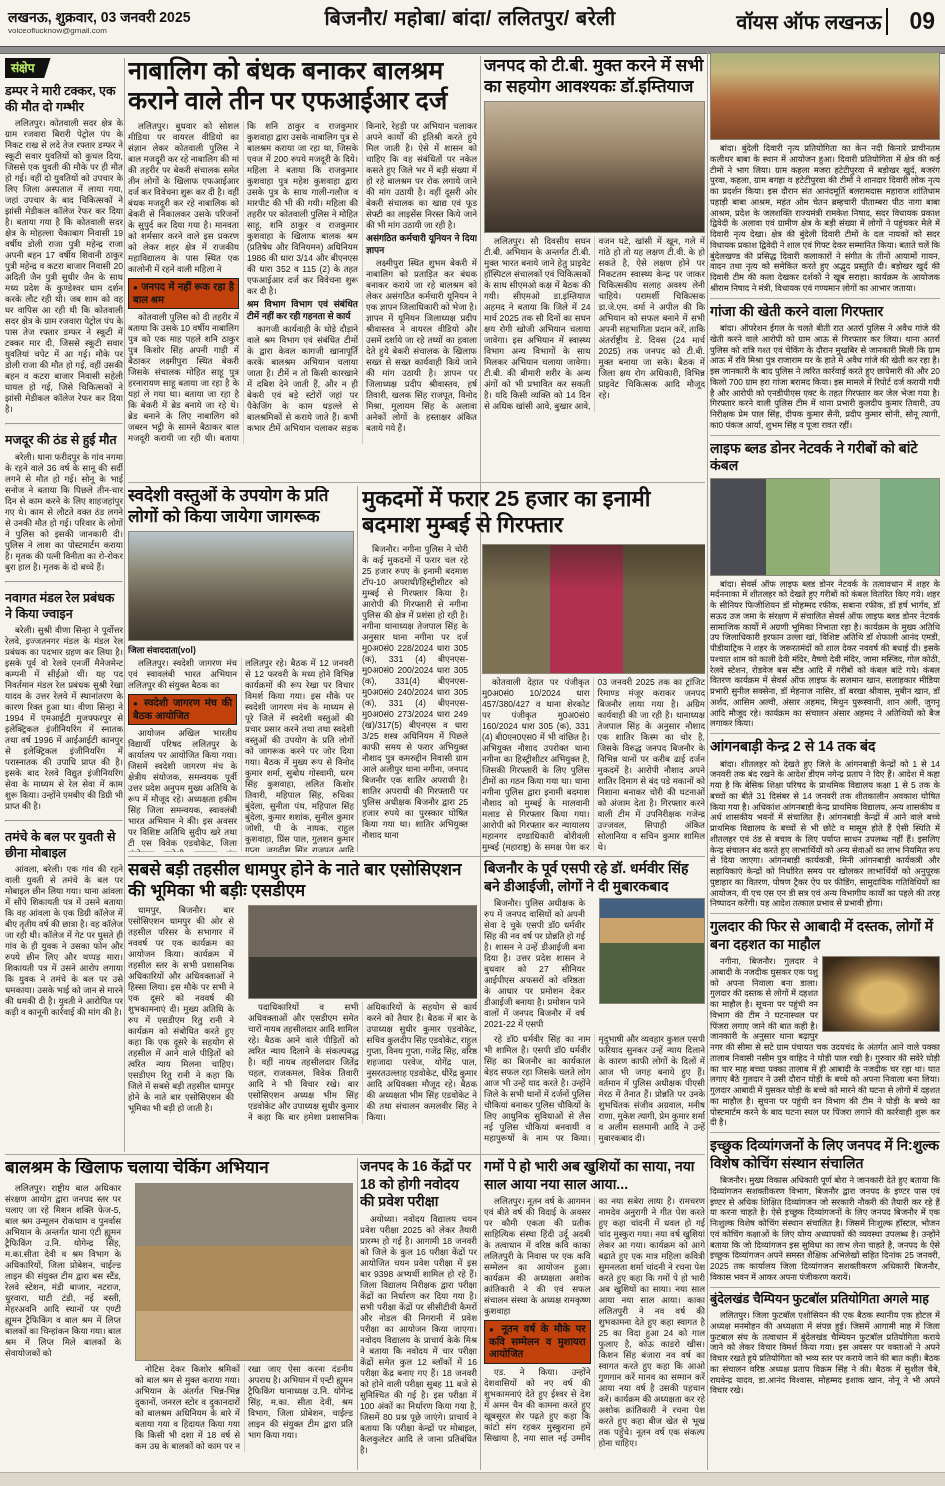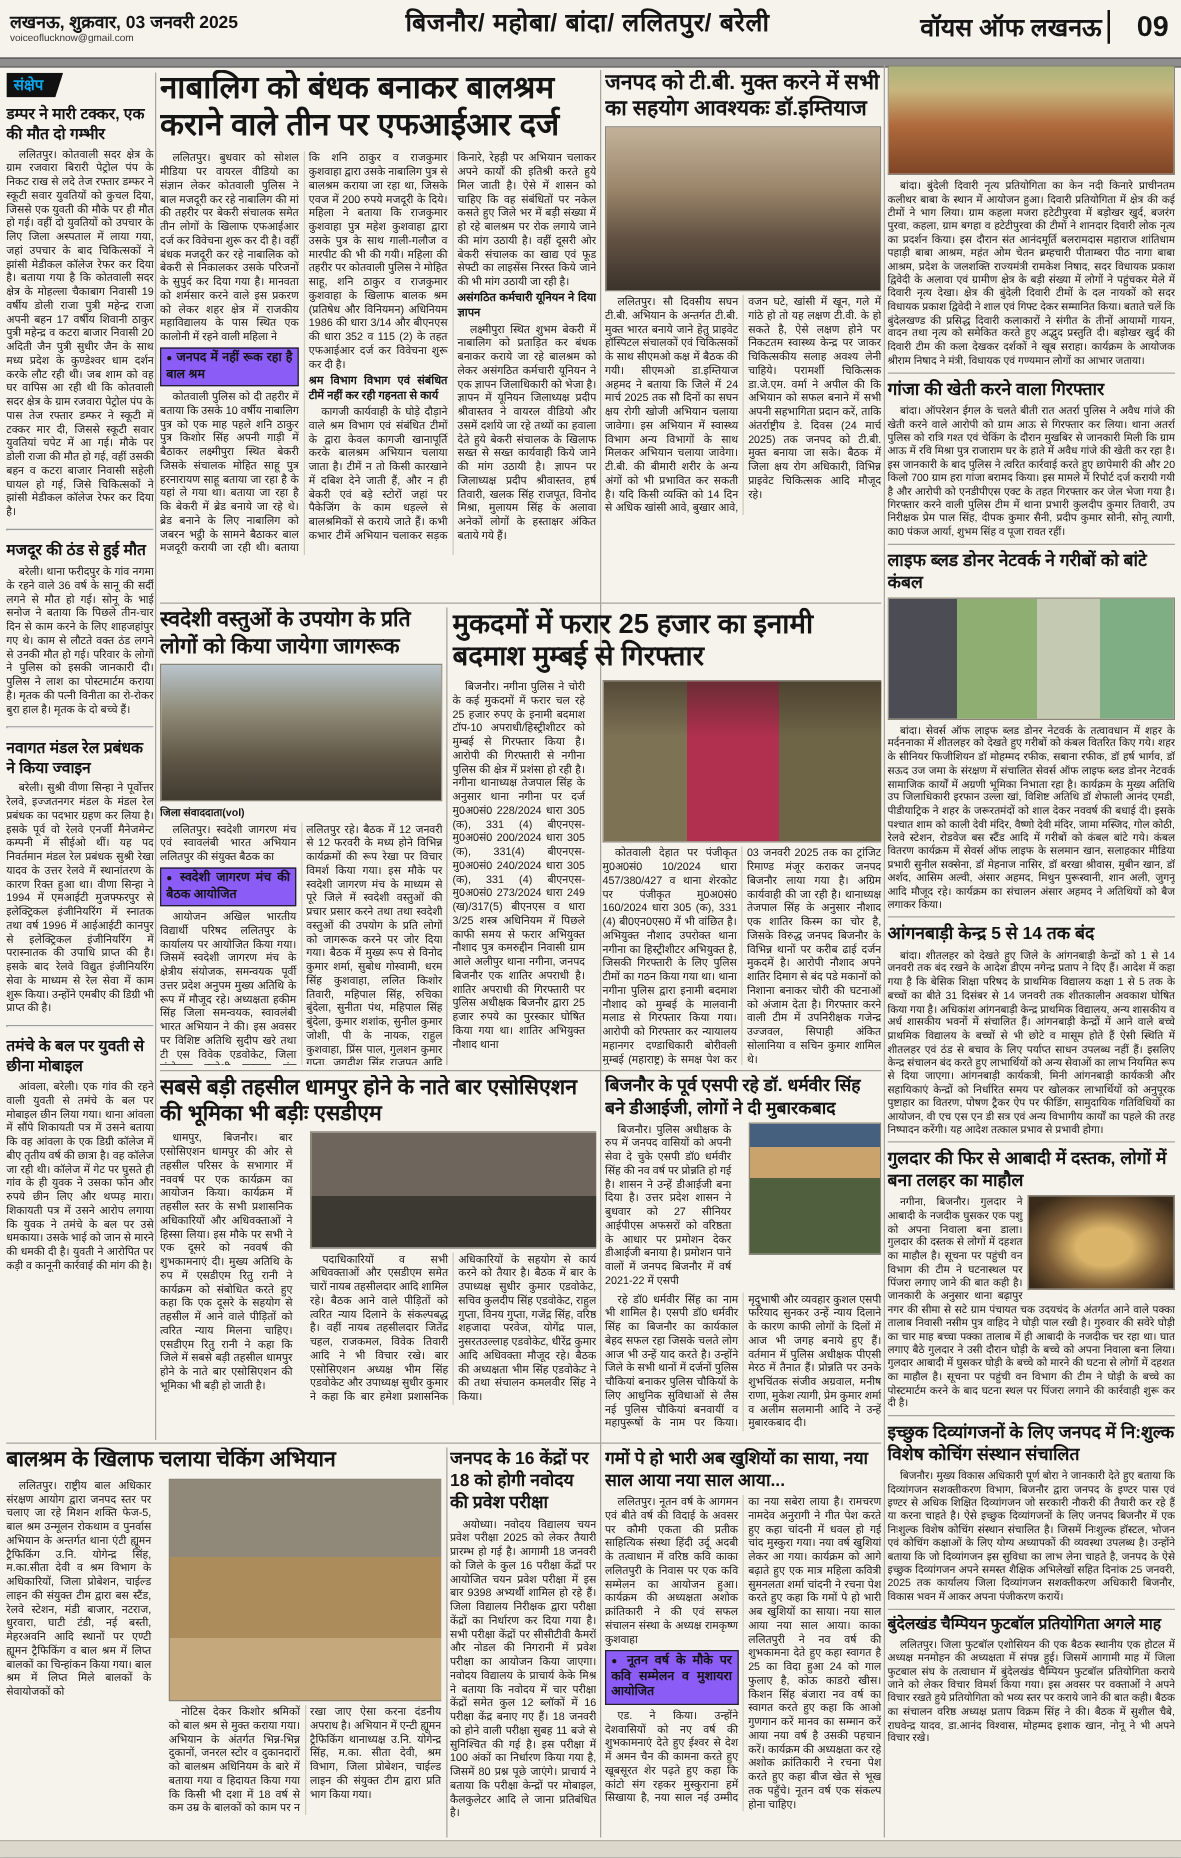--- a/index.html
+++ b/index.html
@@ -22,21 +22,21 @@
   .art{position:absolute;overflow:hidden;}
   .body-txt{font-size:8.6px;line-height:1.28;text-align:justify;}
   .body-txt p{margin:0 0 1px 0;text-indent:10px;}
   .cols-2{columns:2;column-gap:8px;column-rule:1px solid #cfc9bc;}
   .cols-3{columns:3;column-gap:8px;column-rule:1px solid #cfc9bc;}
   .h-xl{font-size:25px;font-weight:800;line-height:1.18;margin:0 0 6px 0;}
   .h-lg{font-size:22px;font-weight:800;line-height:1.2;margin:0 0 5px 0;text-align:left;}
   .h-md{font-size:17px;font-weight:800;line-height:1.22;margin:0 0 4px 0;}
   .h-sm{font-size:14px;font-weight:800;line-height:1.25;margin:0 0 3px 0;}
   .h-xs{font-size:12.5px;font-weight:800;line-height:1.25;margin:0 0 3px 0;}
-  .box-subhead{border:1.5px solid #222;background:#8b5cf6;font-weight:700;font-size:10px;
+  .box-subhead{border:1.5px solid #222;background:#c2410c;font-weight:700;font-size:10px;
                line-height:1.25;padding:2px 4px;margin:3px 0;break-inside:avoid;}
   .box-subhead::before{content:"● ";font-size:8px;}
   .subhead-bold{font-weight:800;text-indent:0 !important;font-size:9px;margin:2px 0 !important;}
   .photo{border:1px solid #8a8578;margin-bottom:3px;}
   .caption{font-size:8.5px;font-weight:700;margin:0 0 3px 0;}
   .row{display:flex;gap:14px;}
   .colnarrow{flex:0 0 106px;}
   .grow{flex:1;min-width:0;}
   
   .ph-meeting{background:linear-gradient(180deg,#c3b29a 0%,#9a8569 38%,#635243 68%,#3b332b 100%);}
@@ -44,21 +44,21 @@
   .ph-arrest{background:linear-gradient(180deg,rgba(50,40,32,.55) 0%,rgba(50,40,32,0) 35%),
              linear-gradient(90deg,#7d7254 0 30%,#b13050 30% 63%,#6e6446 63% 100%);}
   .ph-group{background:linear-gradient(180deg,#b9c4cc 0%,#8e8a76 35%,#5f5646 70%,#403a30 100%);}
   .ph-bar{background:linear-gradient(180deg,#6e665c 0 55%,#3c3832 55% 100%);}
   .ph-officer{background:linear-gradient(180deg,#44607e 0 18%,#c9a26c 18% 42%,#50603f 42% 100%);}
   .ph-shop{background:linear-gradient(180deg,#908878 0 35%,#ad8c5c 35% 72%,#c5a87c 72% 100%);}
   .ph-blanket{background:linear-gradient(90deg,#4c4c54 0 24%,#8fae72 24% 52%,#c4c9b2 52% 74%,#7fae84 74% 100%);}
   .ph-leopard{background:radial-gradient(ellipse at 52% 55%,#d9b469 0 26%,#7c5c36 55%,#392a1a 85%);}
   
   .briefs{position:absolute;left:5px;top:58px;width:118px;height:1094px;overflow:hidden;}
-  .briefs-label{display:inline-block;background:#111;color:#0ea5e9;font-weight:700;font-size:12px;
+  .briefs-label{display:inline-block;background:#111;color:#bef264;font-weight:700;font-size:12px;
                 padding:1px 16px 2px 6px;clip-path:polygon(0 0,100% 0,86% 100%,0 100%);margin-bottom:4px;}
   .brief h3{margin:2px 0 3px 0;}
   
   .rail{position:absolute;left:710px;top:52px;width:230px;height:1428px;overflow:hidden;}
   .rail .body-txt{font-size:8.4px;}
   .rail hr{border:none;border-top:1px solid #a9a49a;margin:4px 0;}
   .footer-band{position:absolute;left:0;top:1472px;width:945px;height:14px;background:#ddd8cc;border-top:1px solid #b5b0a4;}
 </style>
 </head>
 <body>
@@ -241,28 +241,28 @@
     <hr>
     <article>
       <h2 class="h-sm">लाइफ ब्लड डोनर नेटवर्क ने गरीबों को बांटे कंबल</h2>
       <div class="photo ph-blanket" style="width:228px;height:96px;"></div>
       <div class="body-txt">
           <p>बांदा। सेवर्स ऑफ लाइफ ब्लड डोनर नेटवर्क के तत्वावधान में शहर के मर्दननाका में शीतलहर को देखते हुए गरीबों को कंबल वितरित किए गये। शहर के सीनियर फिजीशियन डॉ मोहम्मद रफीक, सबाना रफीक, डॉ हर्ष भार्गव, डॉ सऊद उज जमा के संरक्षण में संचालित सेवर्स ऑफ लाइफ ब्लड डोनर नेटवर्क सामाजिक कार्यों में अग्रणी भूमिका निभाता रहा है। कार्यक्रम के मुख्य अतिथि उप जिलाधिकारी इरफान उल्ला खां, विशिष्ट अतिथि डॉ शेफाली आनंद एमडी, पीडीयाट्रिक ने शहर के जरूरतमंदों को शाल देकर नववर्ष की बधाई दी। इसके पश्चात शाम को काली देवी मंदिर, वैष्णो देवी मंदिर, जामा मस्जिद, गोल कोठी, रेलवे स्टेशन, रोडवेज बस स्टैंड आदि में गरीबों को कंबल बांटे गये। कंबल वितरण कार्यक्रम में सेवर्स ऑफ लाइफ के सलमान खान, सलाहकार मीडिया प्रभारी सुनील सक्सेना, डॉ मेहनाज नासिर, डॉ बरखा श्रीवास, मुबीन खान, डॉ अर्शद, आसिम अल्वी, अंसार अहमद, मिथुन पुरूस्वानी, शान अली, जुगनू आदि मौजूद रहे। कार्यक्रम का संचालन अंसार अहमद ने अतिथियों को बैज लगाकर किया।</p>
         </div>
     </article>
     <hr>
     <article>
-      <h2 class="h-sm">आंगनबाड़ी केन्द्र 5 से 14 तक बंद</h2>
+      <h2 class="h-sm">आंगनबाड़ी केन्द्र 2 से 14 तक बंद</h2>
       <div class="body-txt">
           <p>बांदा। शीतलहर को देखते हुए जिले के आंगनबाड़ी केन्द्रों को 1 से 14 जनवरी तक बंद रखने के आदेश डीएम नगेन्द्र प्रताप ने दिए हैं। आदेश में कहा गया है कि बेसिक शिक्षा परिषद के प्राथमिक विद्यालय कक्षा 1 से 5 तक के बच्चों का बीते 31 दिसंबर से 14 जनवरी तक शीतकालीन अवकाश घोषित किया गया है। अधिकांश आंगनबाड़ी केन्द्र प्राथमिक विद्यालय, अन्य शासकीय व अर्ध शासकीय भवनों में संचालित हैं। आंगनबाड़ी केन्द्रों में आने वाले बच्चे प्राथमिक विद्यालय के बच्चों से भी छोटे व मासूम होते हैं ऐसी स्थिति में शीतलहर एवं ठंड से बचाव के लिए पर्याप्त साधन उपलब्ध नहीं हैं। इसलिए केन्द्र संचालन बंद करते हुए लाभार्थियों को अन्य सेवाओं का लाभ नियमित रूप से दिया जाएगा। आंगनबाड़ी कार्यकत्री, मिनी आंगनबाड़ी कार्यकत्री और सहायिकाएं केन्द्रों को निर्धारित समय पर खोलकर लाभार्थियों को अनुपूरक पुष्टाहार का वितरण, पोषण ट्रैकर ऐप पर फीडिंग, सामुदायिक गतिविधियों का आयोजन, वी एच एस एन डी सत्र एवं अन्य विभागीय कार्यों का पहले की तरह निष्पादन करेंगी। यह आदेश तत्काल प्रभाव से प्रभावी होगा।</p>
         </div>
     </article>
     <hr>
     <article>
-      <h2 class="h-sm">गुलदार की फिर से आबादी में दस्तक, लोगों में बना तलहर का माहौल</h2>
+      <h2 class="h-sm">गुलदार की फिर से आबादी में दस्तक, लोगों में बना दहशत का माहौल</h2>
       <div class="body-txt">
         <div class="photo ph-leopard" style="float:right;width:116px;height:74px;margin:0 0 2px 4px;"></div>
         <p>नगीना, बिजनौर। गुलदार ने आबादी के नजदीक घुसकर एक पशु को अपना निवाला बना डाला। गुलदार की दस्तक से लोगों में दहशत का माहौल है। सूचना पर पहुंची वन विभाग की टीम ने घटनास्थल पर पिंजरा लगाए जाने की बात कही है। जानकारी के अनुसार थाना बढ़ापुर नगर की सीमा से सटे ग्राम पंचायत चक उदयचंद के अंतर्गत आने वाले पक्का तालाब निवासी नसीम पुत्र वाहिद ने घोड़ी पाल रखी है। गुरुवार की सवेरे घोड़ी का चार माह बच्चा पक्का तालाब में ही आबादी के नजदीक चर रहा था। घात लगाए बैठे गुलदार ने उसी दौरान घोड़ी के बच्चे को अपना निवाला बना लिया। गुलदार आबादी में घुसकर घोड़ी के बच्चे को मारने की घटना से लोगों में दहशत का माहौल है। सूचना पर पहुंची वन विभाग की टीम ने घोड़ी के बच्चे का पोस्टमार्टम करने के बाद घटना स्थल पर पिंजरा लगाने की कार्रवाही शुरू कर दी है।</p>
       </div>
     </article>
     <hr>
     <article>
       <h2 class="h-sm">इच्छुक दिव्यांगजनों के लिए जनपद में नि:शुल्क विशेष कोचिंग संस्थान संचालित</h2>
       <div class="body-txt">
           <p>बिजनौर। मुख्य विकास अधिकारी पूर्ण बोरा ने जानकारी देते हुए बताया कि दिव्यांगजन सशक्तीकरण विभाग, बिजनौर द्वारा जनपद के इण्टर पास एवं इण्टर से अधिक शिक्षित दिव्यांगजन जो सरकारी नौकरी की तैयारी कर रहे हैं या करना चाहते है। ऐसे इच्छुक दिव्यांगजनों के लिए जनपद बिजनौर में एक निःशुल्क विशेष कोचिंग संस्थान संचालित है। जिसमें निःशुल्क हॉस्टल, भोजन एवं कोचिंग कक्षाओं के लिए योग्य अध्यापकों की व्यवस्था उपलब्ध है। उन्होंने बताया कि जो दिव्यांगजन इस सुविधा का लाभ लेना चाहते है, जनपद के ऐसे इच्छुक दिव्यांगजन अपने समस्त शैक्षिक अभिलेखों सहित दिनांक 25 जनवरी, 2025 तक कार्यालय जिला दिव्यांगजन सशक्तीकरण अधिकारी बिजनौर, विकास भवन में आकर अपना पंजीकरण करायें।</p>

